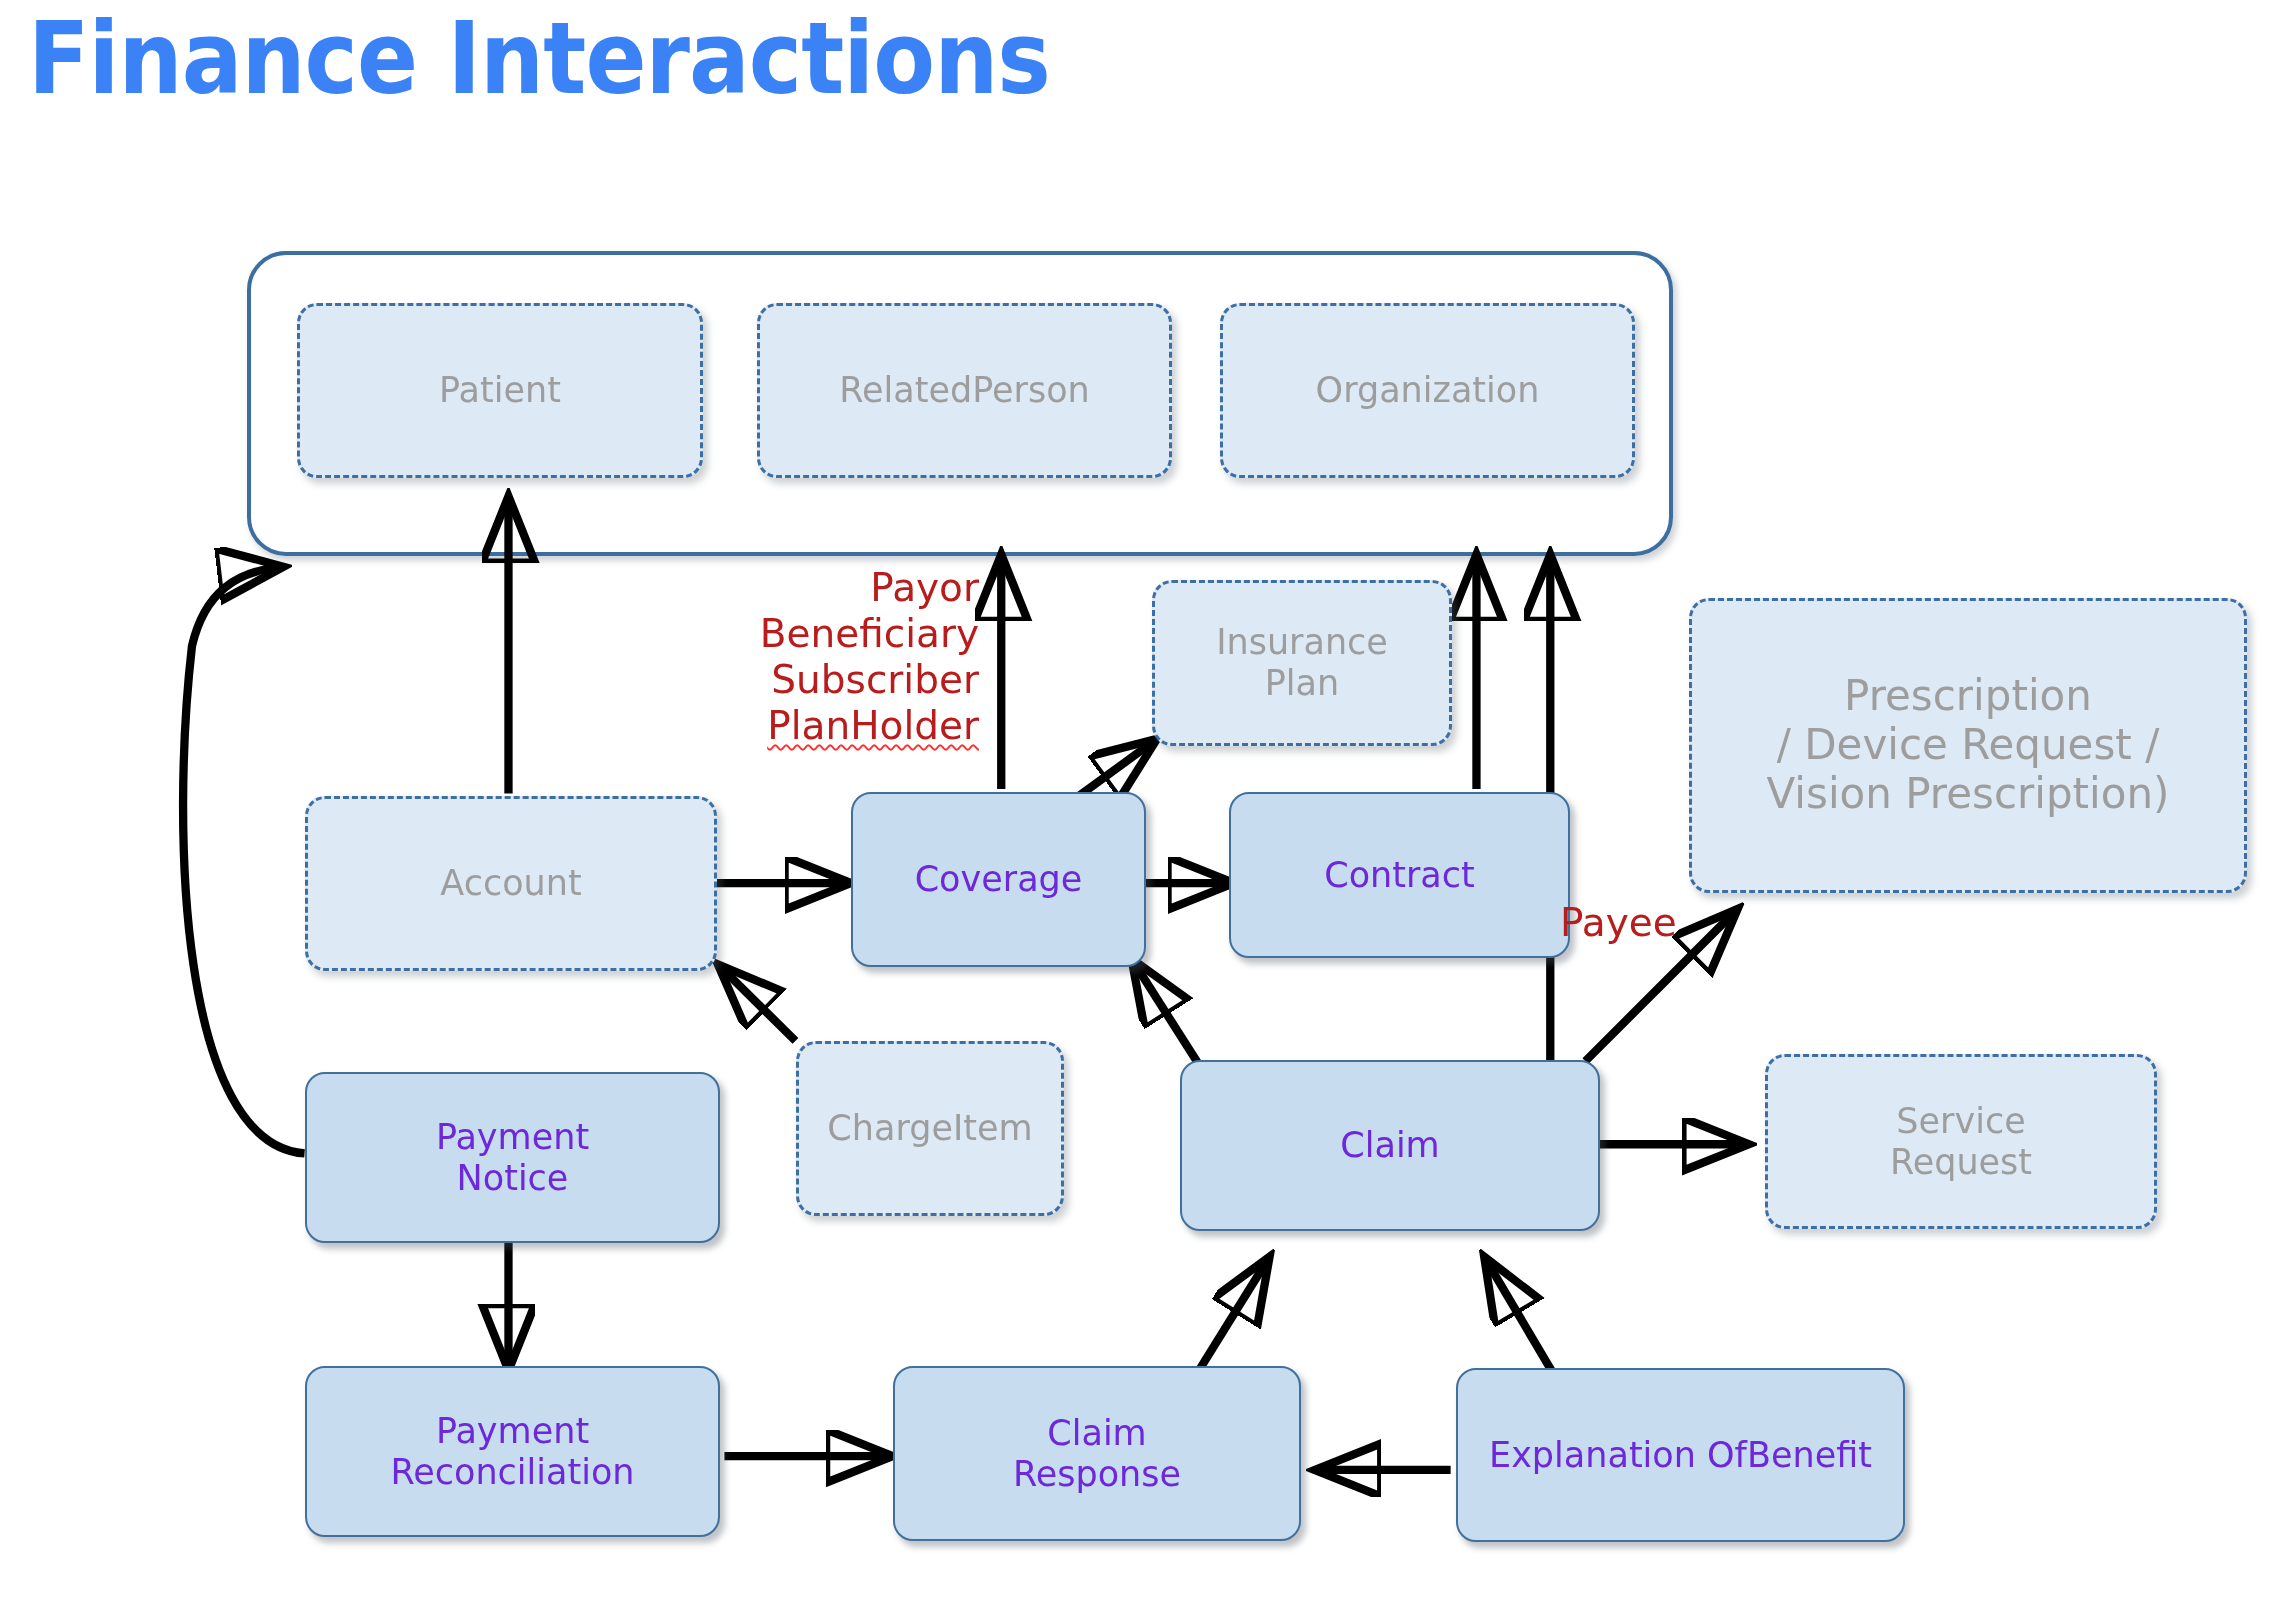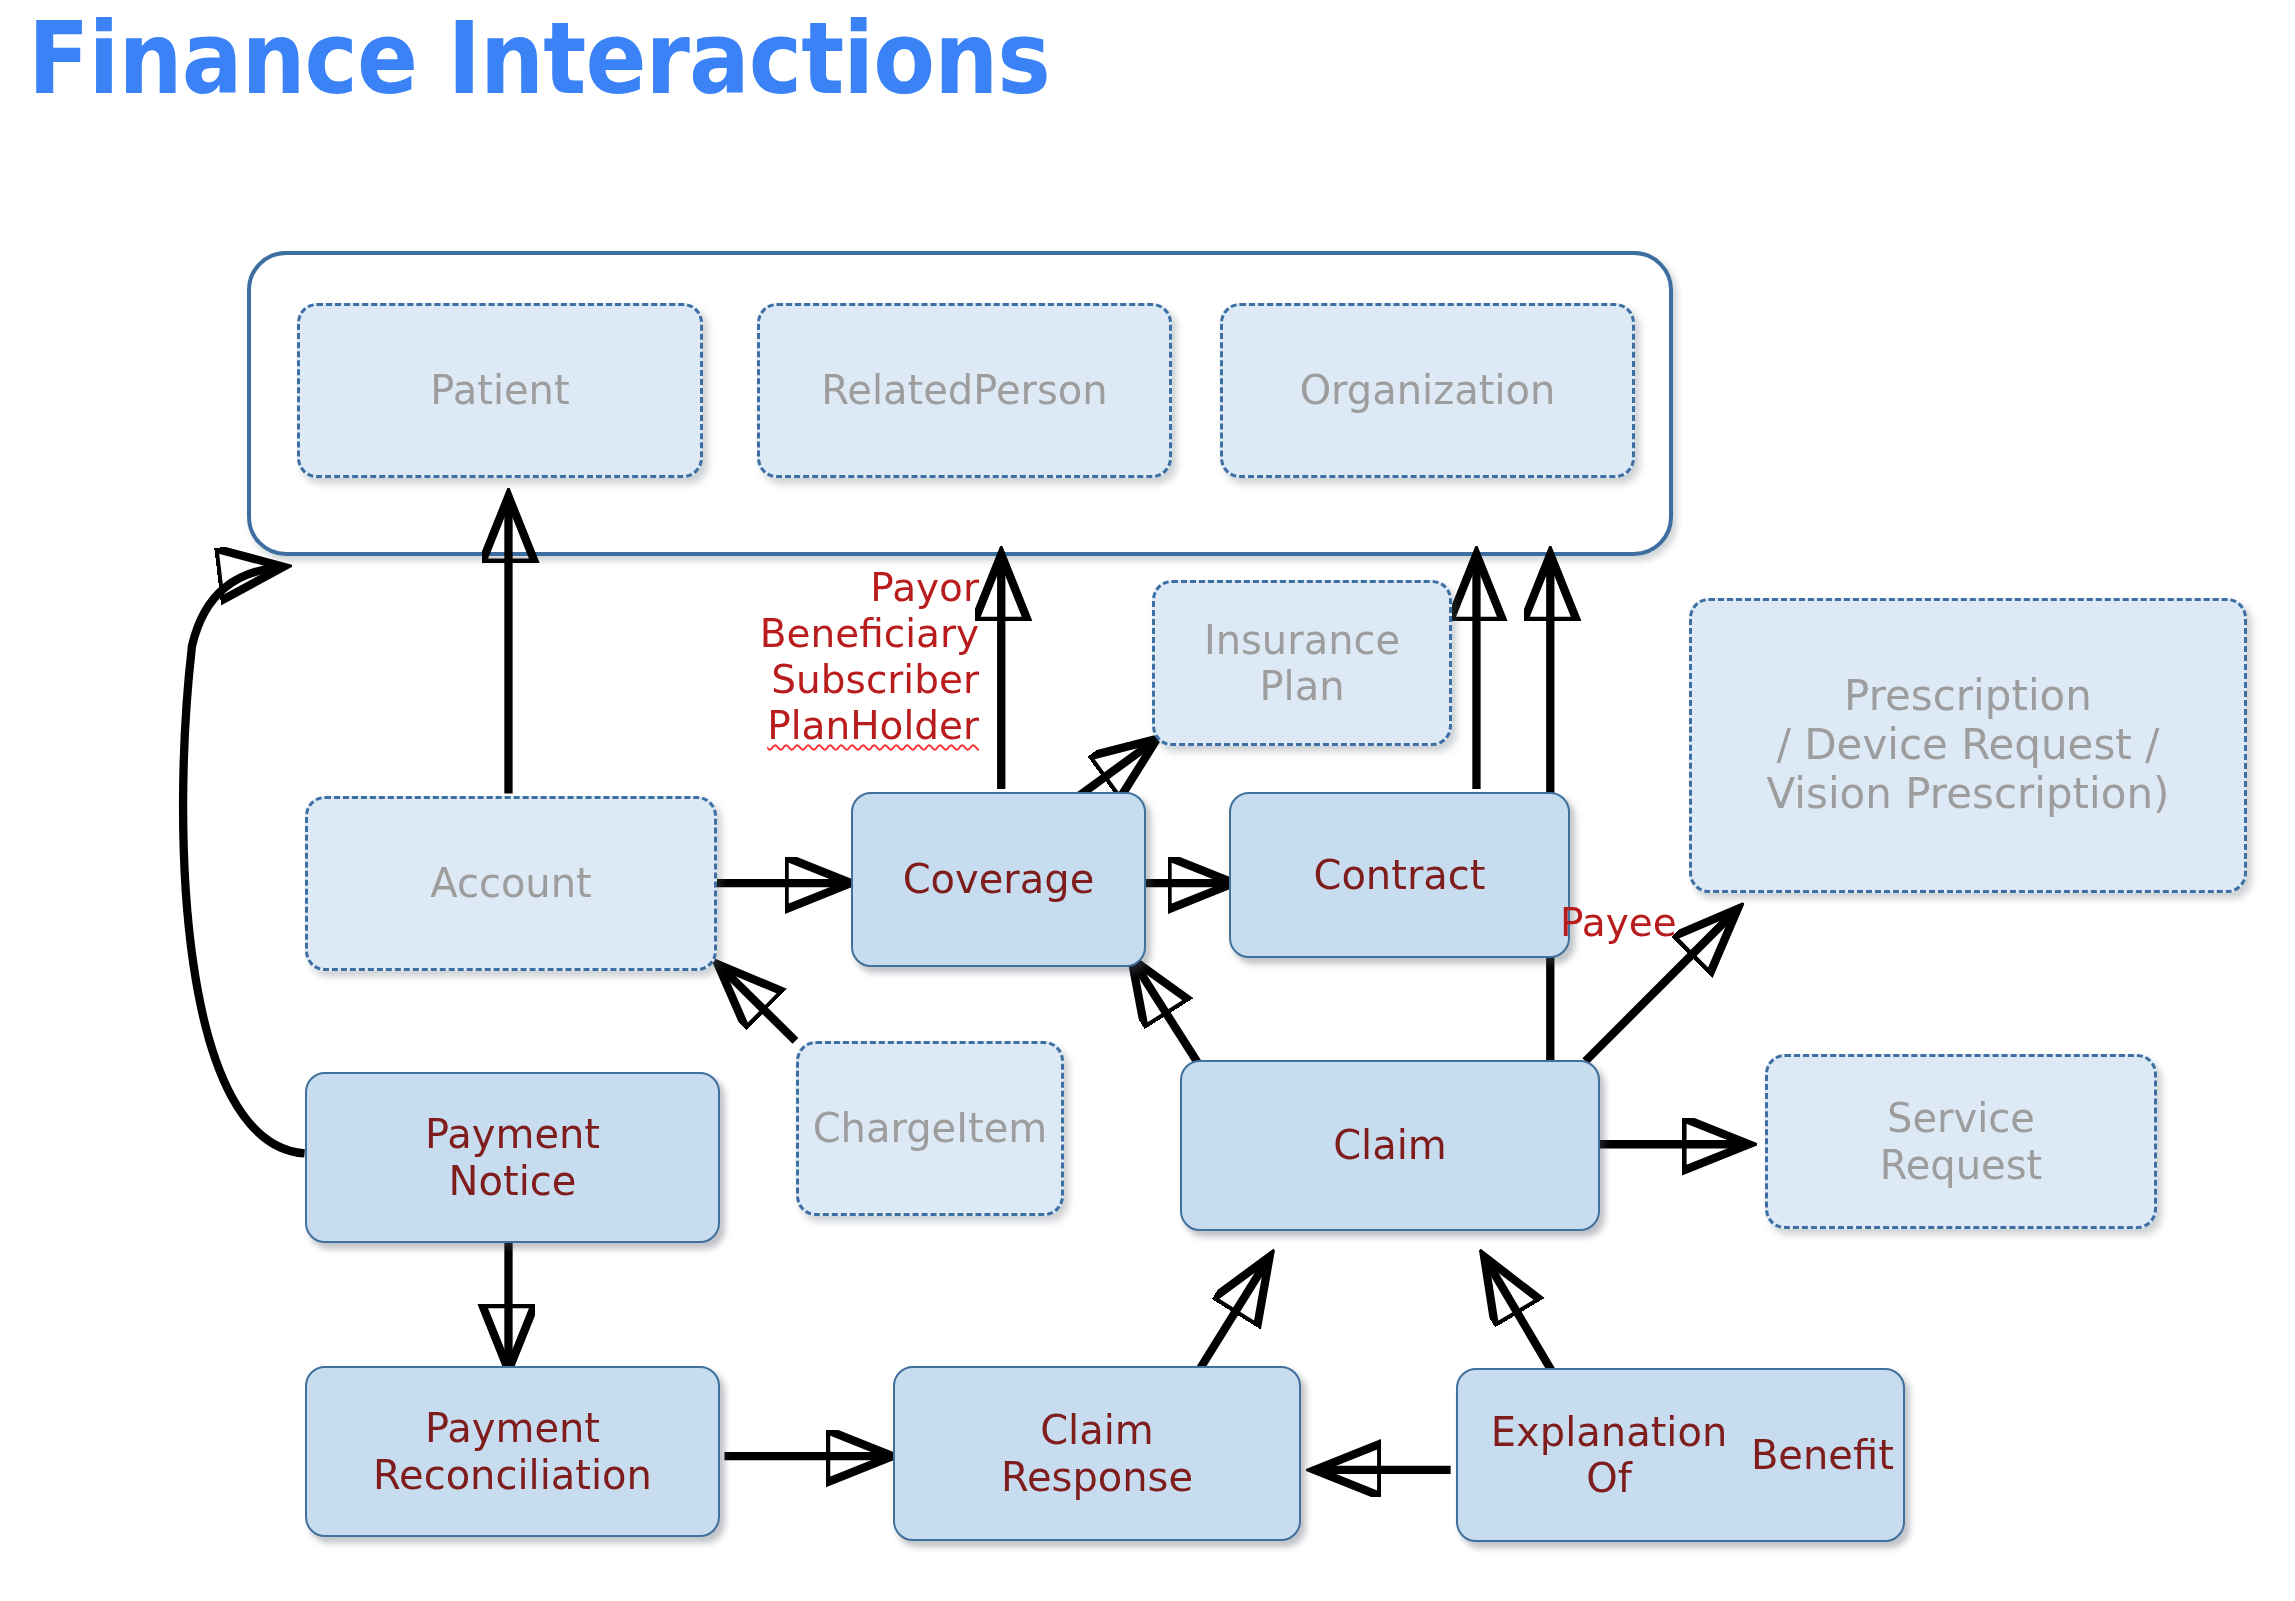--- a/index.html
+++ b/index.html
@@ -9,24 +9,24 @@
   #stage{position:absolute;left:0;top:0;width:2295px;height:1601px;}
 
   
   #title{position:absolute;left:28px;top:6px;font-size:100px;line-height:1.05;
          color:#3b82f6;font-family:"DejaVu Sans Condensed","DejaVu Sans",sans-serif;
          letter-spacing:-0.9px;font-weight:700;white-space:nowrap;}
 
   
   .node{position:absolute;box-sizing:border-box;display:flex;align-items:center;
         justify-content:center;text-align:center;border-radius:20px;
-        font-size:40px;line-height:1.16;padding:3.7px 9.2px;z-index:20;}
+        font-size:35px;line-height:1.16;padding:3.7px 9.2px;z-index:20;}
 
   
-  .solid{background:#c7dcef;border:2.8px solid #41709c;color:#7f1d1d;
+  .solid{background:#c7dcef;border:2.8px solid #41709c;color:#6d28d9;
          box-shadow:4.6px 5.5px 6.5px rgba(80,90,100,.36);}
 
   
   .ghost{background:#dde9f5;border:3.7px dashed #3d6fa5;color:#9d9d9d;
          box-shadow:4.6px 5.5px 7.4px rgba(100,110,120,.30);}
 
   
   #group{position:absolute;box-sizing:border-box;border:4.6px solid #3c6f9f;
          border-radius:39px;background:#ffffff;z-index:10;
          box-shadow:3.7px 4.6px 6.5px rgba(90,100,110,.28);}

